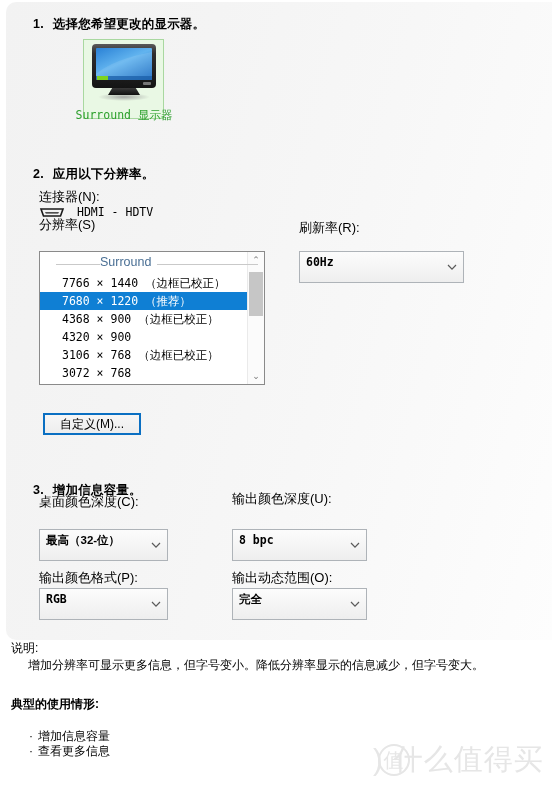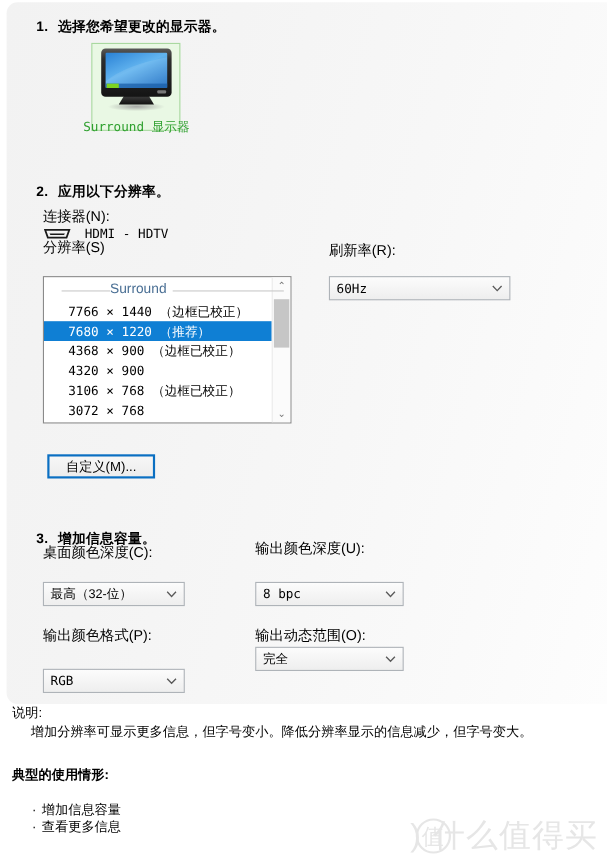--- a/index.html
+++ b/index.html
@@ -167,24 +167,25 @@
     font-size: 12px;
     text-align: center;
     line-height: 19px;
     color: #000;
     white-space: nowrap;
   }
 
   
   .combo {
     position: absolute;
-    height: 22px;
+    height: 32px;
     background: linear-gradient(#fcfcfc,#eeeeee);
     border: 1px solid #aeb3b8;
     box-sizing: border-box;
+    font-weight: bold;
   }
   .combo .val {
     position:absolute; left:6px; top:3px;
     font-size: 11.5px;
     white-space: nowrap;
     color: #000;
   }
   .combo .val.mono { font-family: "DejaVu Sans Mono", monospace; }
   .combo .chev {
     position:absolute; right:5px; top:0; height:100%;
@@ -360,21 +361,21 @@
   <div class="combo" style="left:226px; top:527px; width:135px;">
     <span class="val mono">8 bpc</span>
     <span class="chev">
       <svg width="10" height="7" viewBox="0 0 10 7">
           <path d="M1 1 L5 5.2 L9 1" fill="none" stroke="currentColor" stroke-width="1.2"></path>
         </svg>
     </span>
   </div>
 
   <div class="lbl" style="left:33px; top:567px;">输出颜色格式(P):</div>
-  <div class="combo" style="left:33px; top:606px; width:129px;">
+  <div class="combo" style="left:33px; top:586px; width:129px;">
     <span class="val mono">RGB</span>
     <span class="chev">
       <svg width="10" height="7" viewBox="0 0 10 7">
           <path d="M1 1 L5 5.2 L9 1" fill="none" stroke="currentColor" stroke-width="1.2"></path>
         </svg>
     </span>
   </div>
 
   <div class="lbl" style="left:226px; top:567px;">输出动态范围(O):</div>
   <div class="combo" style="left:226px; top:586px; width:135px;">

